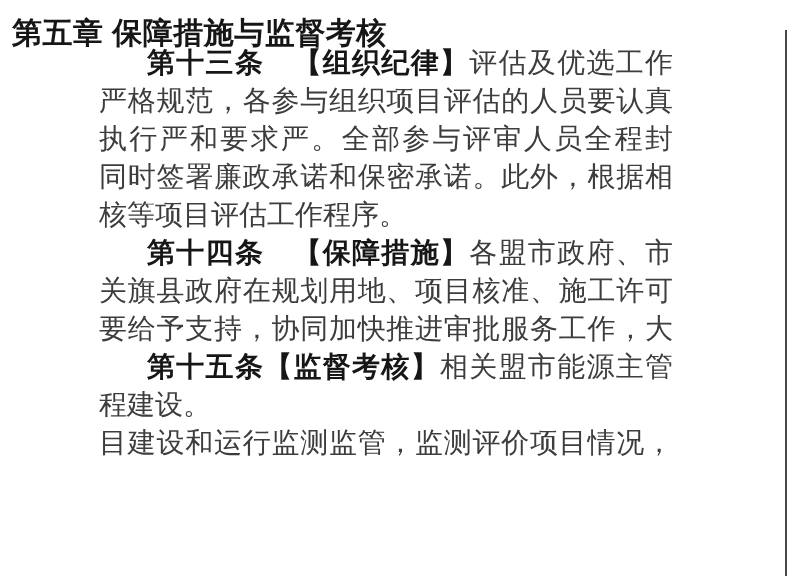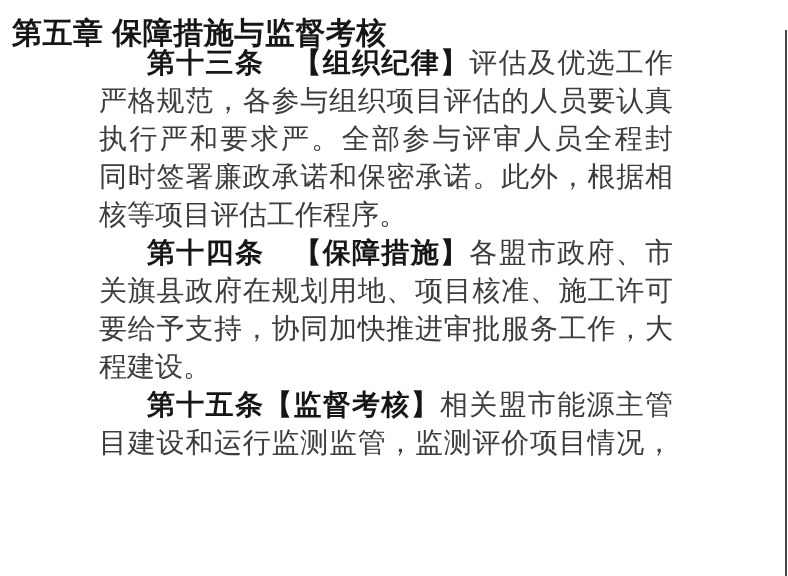--- a/index.html
+++ b/index.html
@@ -63,18 +63,18 @@
   <h1 class="chapter-title">第五章 保障措施与监督考核</h1>
   <div class="text-block" id="text-block">
       <div class="line indent justify"><span class="seg bold">第十三条　【组织纪律】</span><span class="seg">评估及优选工作要求公平公正、</span></div>
       <div class="line justify"><span class="seg">严格规范，各参与组织项目评估的人员要认真学习领会有关</span></div>
       <div class="line justify"><span class="seg">执行严和要求严。全部参与评审人员全程封闭、接受监督，</span></div>
       <div class="line justify"><span class="seg">同时签署廉政承诺和保密承诺。此外，根据相关法律法规和</span></div>
       <div class="line"><span class="seg">核等项目评估工作程序。</span></div>
       <div class="line indent justify"><span class="seg bold">第十四条　【保障措施】</span><span class="seg">各盟市政府、市直相关部门及相</span></div>
       <div class="line justify"><span class="seg">关旗县政府在规划用地、项目核准、施工许可等前期手续上</span></div>
       <div class="line justify"><span class="seg">要给予支持，协同加快推进审批服务工作，大力推动示范工</span></div>
+      <div class="line indent justify"><span class="seg bold">第十五条【监督考核】</span><span class="seg">相关盟市能源主管部门要加强项</span></div>
       <div class="line"><span class="seg">程建设。</span></div>
-      <div class="line indent justify"><span class="seg bold">第十五条【监督考核】</span><span class="seg">相关盟市能源主管部门要加强项</span></div>
       <div class="line justify"><span class="seg">目建设和运行监测监管，监测评价项目情况，定期发布相关</span></div>
     </div>
   <div class="right-rule"></div>
 </div>
 
 </body></html>

